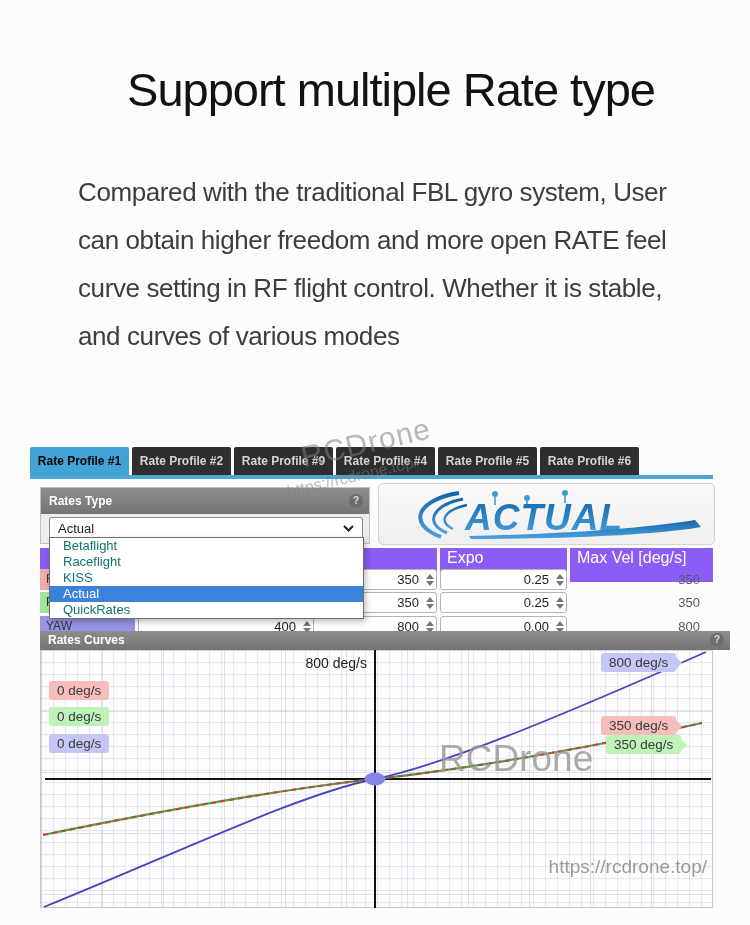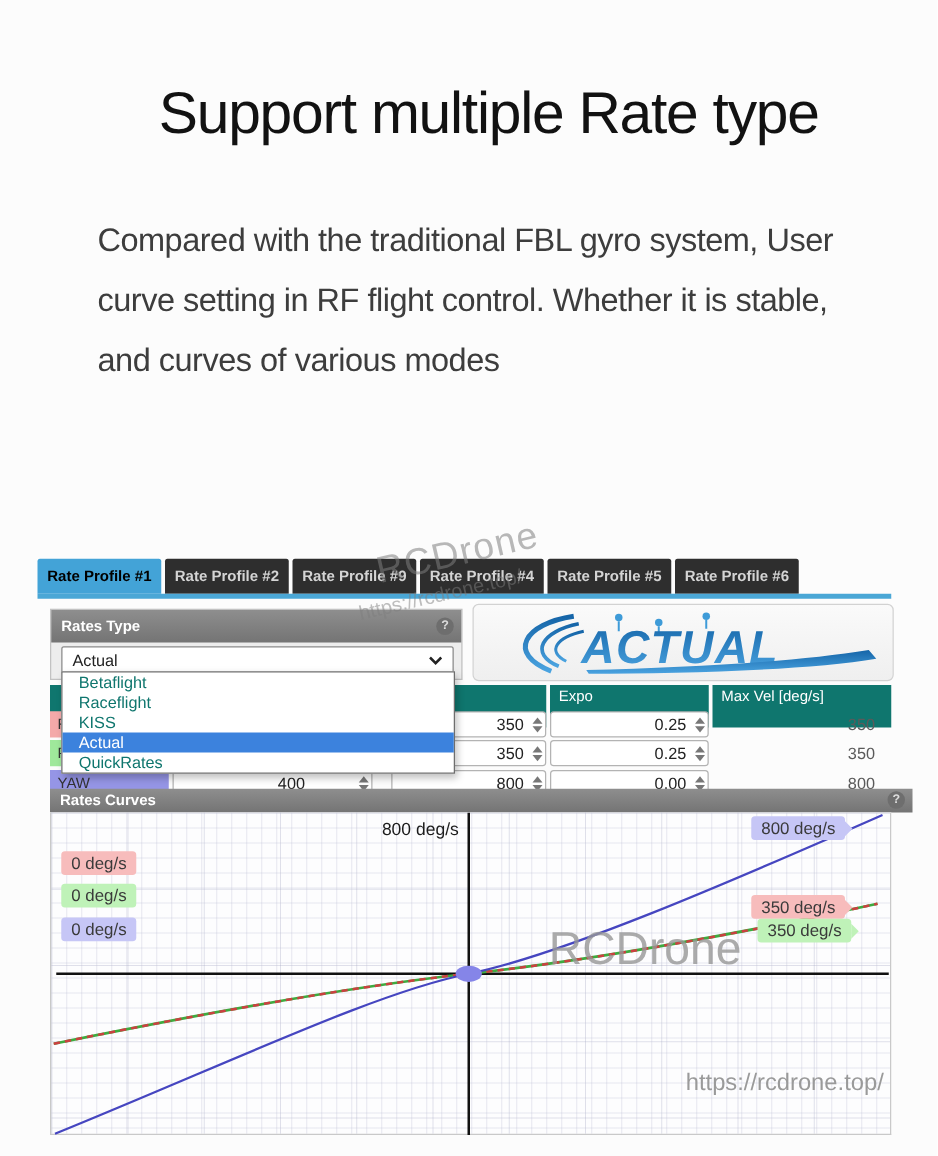--- a/index.html
+++ b/index.html
@@ -41,21 +41,21 @@
 
   .logo-panel { position:absolute; left:378px; top:483px; width:337px; height:62px;
                 background:linear-gradient(#fafafa,#efefef); border:1px solid #d2d2d2; border-radius:5px; z-index:1; }
 
   .dropdown { position:absolute; left:49px; top:537px; width:315px; background:#fff;
               border:1px solid #6e6e6e; z-index:30; box-shadow:2px 3px 6px rgba(0,0,0,.25); }
   .opt { height:16px; line-height:16px; font-size:13px; color:#0f766e; padding-left:13px; cursor:pointer; }
   .opt.selected { background:#3c82dd; color:#fff; }
 
   
-  .hcell { position:absolute; top:548px; height:34px; background:#0f766e; color:#fff; font-size:12px;
+  .hcell { position:absolute; top:548px; height:34px; background:#8b5cf6; color:#fff; font-size:16px;
            line-height:19px; padding-left:7px; }
   .lblcell { position:absolute; height:21px; font-size:12px; line-height:21px; padding-left:6px; color:#333; }
   .lbl-roll { background:#f4a9a9; } .lbl-pitch { background:#9fe89b; } .lbl-yaw { background:#9595e6; }
   .numfield { position:absolute; height:21px; background:#fff; border:1px solid #b3b3b3; border-radius:3px;
               display:flex; align-items:center; }
   .numfield .val { flex:1; text-align:right; font-size:13px; color:#222; padding-right:4px; }
   .spin { width:13px; height:100%; display:flex; flex-direction:column; align-items:center;
           justify-content:center; gap:2px; cursor:pointer; }
   .tri-up { width:0; height:0; border-left:4px solid transparent; border-right:4px solid transparent;
             border-bottom:5px solid #777; }
@@ -89,20 +89,21 @@
 </style>
 </head>
 <body>
 
 <div class="page">
 
   <h1 class="title">Support multiple Rate type</h1>
 
   <div class="intro">
     <div class="iline">Compared with the traditional FBL gyro system, User</div>
+    <div class="iline">can obtain higher freedom and more open RATE feel</div>
     <div class="iline">curve setting in RF flight control. Whether it is stable,</div>
     <div class="iline">and curves of various modes</div>
   </div>
 
   <div class="wm-brand-top">RCDrone</div>
   <div class="wm-url-top">https://rcdrone.top/</div>
 
   <div class="tabs">
     <div class="tab active">Rate Profile #1</div>
     <div class="tab">Rate Profile #2</div>
@@ -180,21 +181,21 @@
   <div class="numfield" style="left:440px;top:592px;width:127px;">
     <span class="val">0.25</span>
     <span class="spin">
         <i class="tri-up"></i>
         <i class="tri-dn"></i>
       </span>
   </div>
   <div class="maxvel" style="top:592px;">350</div>
 
   <div class="lblcell lbl-yaw" style="left:40px;top:616px;width:95px;">YAW</div>
-  <div class="numfield" style="left:138px;top:616px;width:160px;gap:36px;">
+  <div class="numfield" style="left:138px;top:616px;width:176px;">
     <span class="val">400</span>
     <span class="spin">
         <i class="tri-up"></i>
         <i class="tri-dn"></i>
       </span>
   </div>
   <div class="numfield" style="left:313px;top:616px;width:124px;">
     <span class="val">800</span>
     <span class="spin">
         <i class="tri-up"></i>

